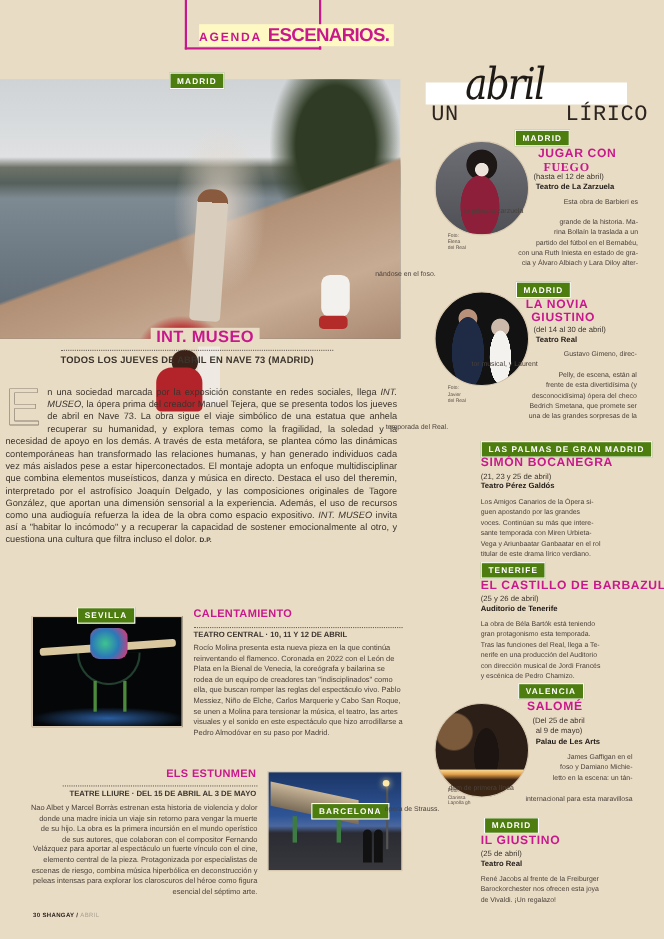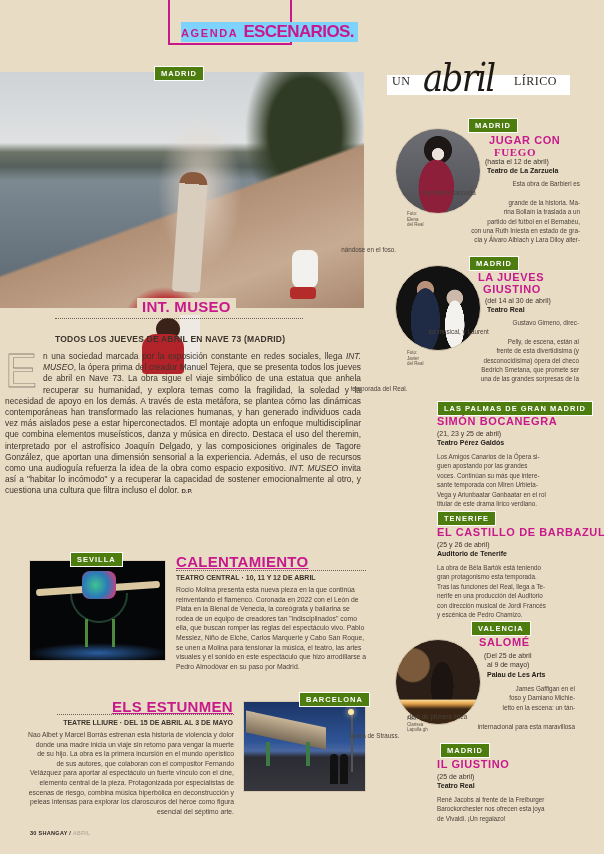--- a/index.html
+++ b/index.html
@@ -15,21 +15,21 @@
   
   .hdr-box {
     position: absolute; left: 168px; top: -4px; width: 124px; height: 49px;
     border: 2px solid #c8198c; border-top: none;
   }
   .hdr-box:after {
     content: ""; position: absolute; right: -2px; top: 0; width: 2px; height: 10px;
   }
   .hdr-text {
     position: absolute; left: 181px; top: 22px; color: #c8198c; white-space: nowrap;
-    background: #7dd3fc; padding-right: 4px;
+    background: #fef9c3; padding-right: 4px;
   }
   .hdr-agenda { font-size: 11px; letter-spacing: 1.6px; font-weight: bold; font-family: "Liberation Sans", sans-serif; }
   .hdr-esc { font-size: 17px; font-weight: bold; letter-spacing: -0.6px; font-family: "Liberation Sans", sans-serif; }
 
   .tag {
     position: absolute; background: #4d7c0f; color: #fff;
     font-family: "Liberation Sans", sans-serif; font-weight: bold;
     font-size: 7.5px; letter-spacing: 1px; padding: 2px 6px 2px;
     border: 1.5px solid #fff; line-height: 9px; white-space: nowrap;
   }
@@ -56,21 +56,21 @@
   .kneeler-hair { position: absolute; left: 156px; top: 246px; width: 24px; height: 22px; background: #3a2218; border-radius: 50%; }
 
   .show-title-main {
     position: absolute; left: 137px; top: 298px; background: #e9dcc5;
     color: #c8198c; font-family: "Liberation Sans", sans-serif; font-weight: bold;
     font-size: 15px; padding: 0 5px; letter-spacing: 0.3px;
   }
   .dotted { border-top: 1.5px dotted #6b6259; }
   .sub-main {
     position: absolute; left: 55px; top: 322px; font-size: 8.5px; font-weight: bold;
-    color: #3b342c; font-family: "Liberation Sans", sans-serif; letter-spacing: 0.2px; margin-top: 12px;
+    color: #3b342c; font-family: "Liberation Sans", sans-serif; letter-spacing: 0.2px;
   }
 
   .article {
     position: absolute; left: 5px; top: 351px; width: 356px;
     font-size: 8.4px; line-height: 11.2px; color: #3b342c; text-align: justify;
     font-family: "Liberation Sans", sans-serif;
   }
   .dropcap {
     float: left; font-size: 48px; line-height: 36px; font-family: "Liberation Sans", sans-serif;
     font-weight: 300; color: #2d2620; margin: 2px 6px 0 0; -webkit-text-stroke: 0.3px #2d2620; color: transparent;
@@ -86,21 +86,21 @@
       #050607;
     border: 1px solid #d8c9b0;
   }
   .sev-arms { position: absolute; left: 6px; top: 24px; width: 124px; height: 7px; background: #d9c7a0; transform: rotate(-4deg); border-radius: 3px; }
   .sev-body { position: absolute; left: 52px; top: 10px; width: 34px; height: 28px; background: radial-gradient(circle at 40% 50%, #3ec48e, #2b79b8 50%, #d33b7b 90%); border-radius: 8px; }
   .sev-skirt { position: absolute; left: 40px; top: 32px; width: 58px; height: 30px; border: 2px solid #224030; border-top: none; border-radius: 0 0 30px 30px; }
   .sev-legs { position: absolute; left: 55px; top: 58px; width: 30px; height: 28px; border-left: 3px solid #4c8a3c; border-right: 3px solid #4c8a3c; }
 
   .sec-title {
     position: absolute; color: #c8198c; font-family: "Liberation Sans", sans-serif; font-weight: bold;
-    font-size: 15px; letter-spacing: 0.3px; white-space: nowrap; text-decoration: underline;
+    font-size: 10px; letter-spacing: 0.3px; white-space: nowrap;
   }
   .sec-sub {
     position: absolute; font-family: "Liberation Sans", sans-serif; font-weight: bold; font-size: 7px;
     color: #3b342c; white-space: nowrap;
   }
   .small-text {
     position: absolute; font-family: "Liberation Sans", sans-serif; font-size: 6.8px; line-height: 9.6px;
     color: #4a423a;
   }
 
@@ -121,21 +121,21 @@
     position: absolute; left: 30px; top: 830px; font-family: "Liberation Sans", sans-serif;
     font-size: 5.5px; font-weight: bold; color: #2d2620; letter-spacing: 0.3px;
   }
   .footer .muted { color: #a8a093; font-weight: normal; }
 
   
   .abril-banner {
     position: absolute; left: 387px; top: 75px; width: 183px; height: 20px; background: #fff;
   }
   .abril-un, .abril-lirico {
-    position: absolute; top: 74px; font-family: Liberation Serif, serif; font-size: 12px;
+    position: absolute; top: 93px; font-family: Liberation Mono, monospace; font-size: 20px;
     color: #2d2620; letter-spacing: 0.5px; font-weight: 300;
   }
   .abril-script {
     position: absolute; left: 423px; top: 55px; font-family: "DejaVu Serif", serif;
     font-style: italic; font-size: 40px; color: #1d1915; letter-spacing: -2px; line-height: 44px;
     transform: scaleX(0.85); transform-origin: left;
   }
 
   .circle {
     position: absolute; border-radius: 50%; overflow: hidden; border: 1px solid #d8c9b0;
@@ -212,21 +212,21 @@
 
 <div class="photo-bcn">
   <div class="bcn-roof"></div>
   <div class="bcn-pillar" style="left:22px;"></div>
   <div class="bcn-pillar" style="left:62px;"></div>
   <div class="bcn-pole"></div>
   <div class="bcn-light"></div>
   <div class="bcn-person" style="left:86px;"></div>
   <div class="bcn-person" style="left:96px;"></div>
 </div>
-<div class="tag" style="left:283px; top:692px;margin-left:16px;">BARCELONA</div>
+<div class="tag" style="left:283px; top:730px;">BARCELONA</div>
 <div class="sec-title" style="right:371px; top:698px; text-align:right;">ELS ESTUNMEN</div>
 <div class="abs dotted" style="left:57px; top:714px; width:177px;"></div>
 <div class="sec-sub" style="right:371px; top:719px; text-align:right;">TEATRE LLIURE · DEL 15 DE ABRIL AL 3 DE MAYO</div>
 <div class="small-text" style="left:28px; top:730px; width:206px; text-align:right;">Nao Albet y Marcel Borràs estrenan esta historia de violencia y dolor donde una madre inicia un viaje sin retorno para vengar la muerte de su hijo. La obra es la primera incursión en el mundo operístico de sus autores, que colaboran con el compositor Fernando Velázquez para aportar al espectáculo un fuerte vínculo con el cine, elemento central de la pieza. Protagonizada por especialistas de escenas de riesgo, combina música hiperbólica en deconstrucción y peleas intensas para explorar los claroscuros del héroe como figura esencial del séptimo arte.</div>
 
 <div class="footer">
   <span>30 SHANGAY /</span>
   <span class="muted">ABRIL</span>
 </div>
 
@@ -260,21 +260,21 @@
 </div>
 
 <div class="circle c2"></div>
 <div class="credit" style="left:407px; top:350px;">
   <div>Foto:</div>
   <div>Javier</div>
   <div>del Real</div>
 </div>
 <div class="tag" style="left:469px; top:256px;">MADRID</div>
 <div class="r-title" style="left:478px; top:272px;">
-  <div>LA JUEVES</div>
+  <div>LA NOVIA</div>
   <div style="padding-left:5px;">GIUSTINO</div>
 </div>
 <div class="r-date" style="left:485px; top:296px;">(del 14 al 30 de abril)</div>
 <div class="r-venue" style="left:487px; top:306px;">Teatro Real</div>
 <div class="r-body" style="right:25px; top:318px; text-align:right;">
   <span>Gustavo Gimeno, direc-</span>
   <span style="text-align:left; margin-left:-52px;">tor musical, y Laurent</span>
   <span>Pelly, de escena, están al</span>
   <span>frente de esta divertidísima (y</span>
   <span>desconocidísima) ópera del checo</span>

